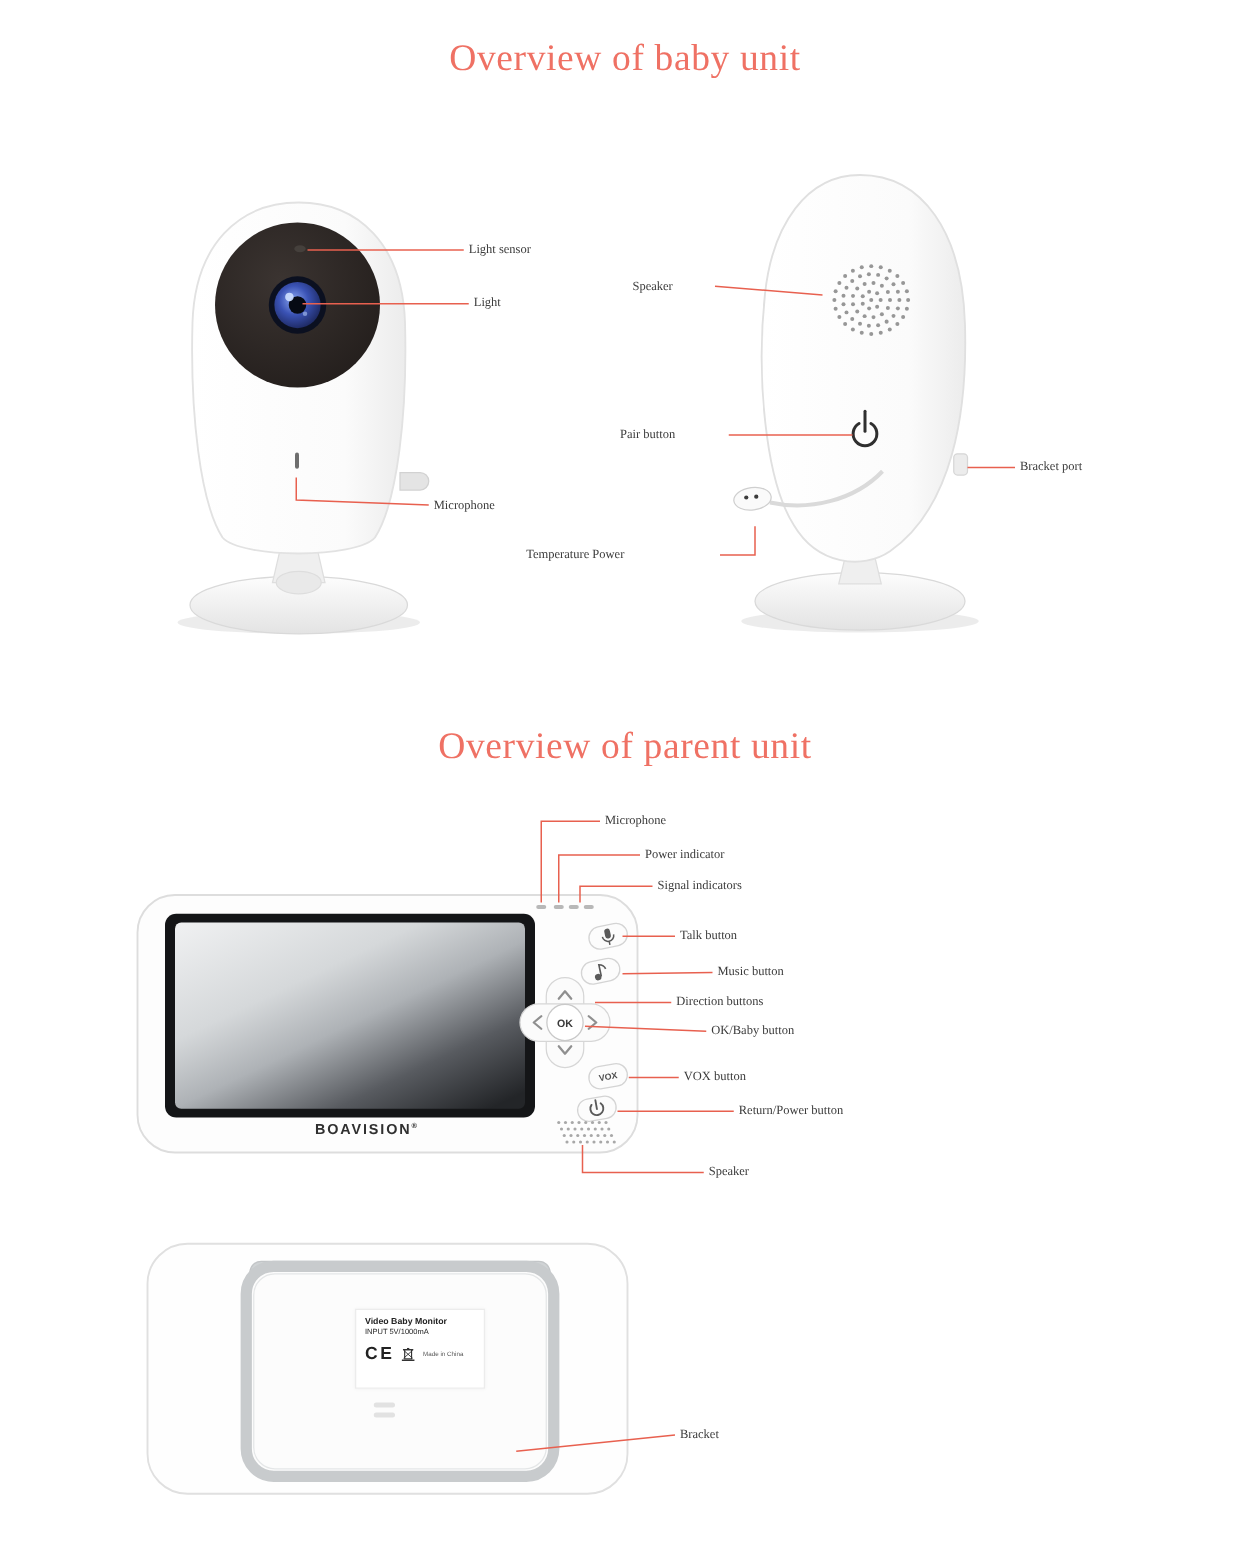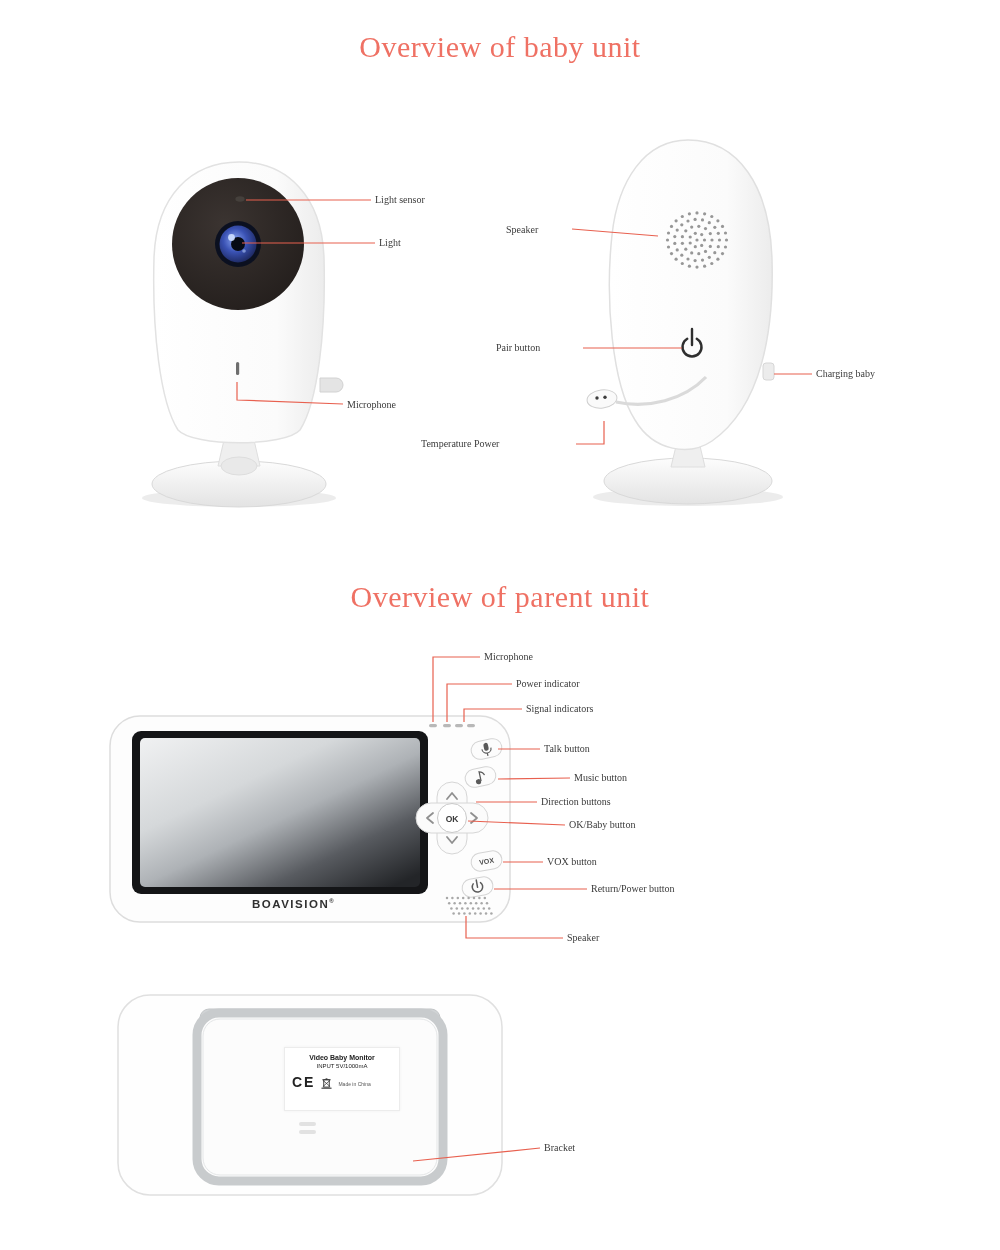--- a/index.html
+++ b/index.html
@@ -5,23 +5,23 @@
   html,body{margin:0;padding:0;background:#ffffff;}
   .canvas{position:relative;width:1000px;height:1250px;background:#ffffff;overflow:hidden;
           font-family:"Liberation Serif",serif;}
   .art{position:absolute;left:0;top:0;display:block;}
   .sec-title{position:absolute;left:0;width:100%;text-align:center;font-size:30px;
              color:#ef7164;letter-spacing:.5px;}
   .callout{position:absolute;font-size:10px;color:#3b3b3b;white-space:nowrap;line-height:18px;}
   .brand{position:absolute;left:252px;top:898px;font-family:"Liberation Sans",sans-serif;
          font-size:11.5px;font-weight:bold;letter-spacing:1.5px;color:#303030;}
   .brand sup{font-size:6px;vertical-align:super;letter-spacing:0;}
-  .sticker{position:absolute;left:284px;top:1047px;width:116px;height:64px;background:#ffffff;
+  .sticker{position:absolute;left:284px;top:1047px;width:104px;height:64px;background:#ffffff;
            border:1px solid #ececec;box-shadow:0 0 3px rgba(0,0,0,.05);padding:5px 7px;
-           box-sizing:border-box;font-family:"Liberation Sans",sans-serif;color:#222;text-align:center;}
+           box-sizing:border-box;font-family:"Liberation Sans",sans-serif;color:#222;}
   .st-title{font-size:7px;font-weight:bold;line-height:9px;}
   .st-line{font-size:6px;line-height:8px;}
   .st-row{display:flex;align-items:flex-end;gap:6px;margin-top:5px;}
   .st-ce{font-size:14px;font-weight:bold;letter-spacing:2px;line-height:14px;}
   .st-made{font-size:5px;color:#555;padding-bottom:2px;}
   svg text{font-family:"Liberation Sans",sans-serif;}
 </style>
 </head>
 <body>
 
@@ -267,21 +267,21 @@
   </svg>
 
   <div class="sec-title" style="top:30px">Overview of baby unit</div>
   <div class="sec-title" style="top:580px">Overview of parent unit</div>
 
   <div class="callout" style="left:375px;top:191px">Light sensor</div>
   <div class="callout" style="left:379px;top:234px">Light</div>
   <div class="callout" style="left:347px;top:396px">Microphone</div>
   <div class="callout" style="left:506px;top:221px">Speaker</div>
   <div class="callout" style="left:496px;top:339px">Pair button</div>
-  <div class="callout" style="left:816px;top:365px">Charging baby</div>
+  <div class="callout" style="left:816px;top:365px">Bracket port</div>
   <div class="callout" style="left:421px;top:435px">Temperature Power</div>
 
   <div class="callout" style="left:484px;top:648px">Microphone</div>
   <div class="callout" style="left:516px;top:675px">Power indicator</div>
   <div class="callout" style="left:526px;top:700px">Signal indicators</div>
   <div class="callout" style="left:544px;top:740px">Talk button</div>
   <div class="callout" style="left:574px;top:769px">Music button</div>
   <div class="callout" style="left:541px;top:793px">Direction buttons</div>
   <div class="callout" style="left:569px;top:816px">OK/Baby button</div>
   <div class="callout" style="left:547px;top:853px">VOX button</div>

